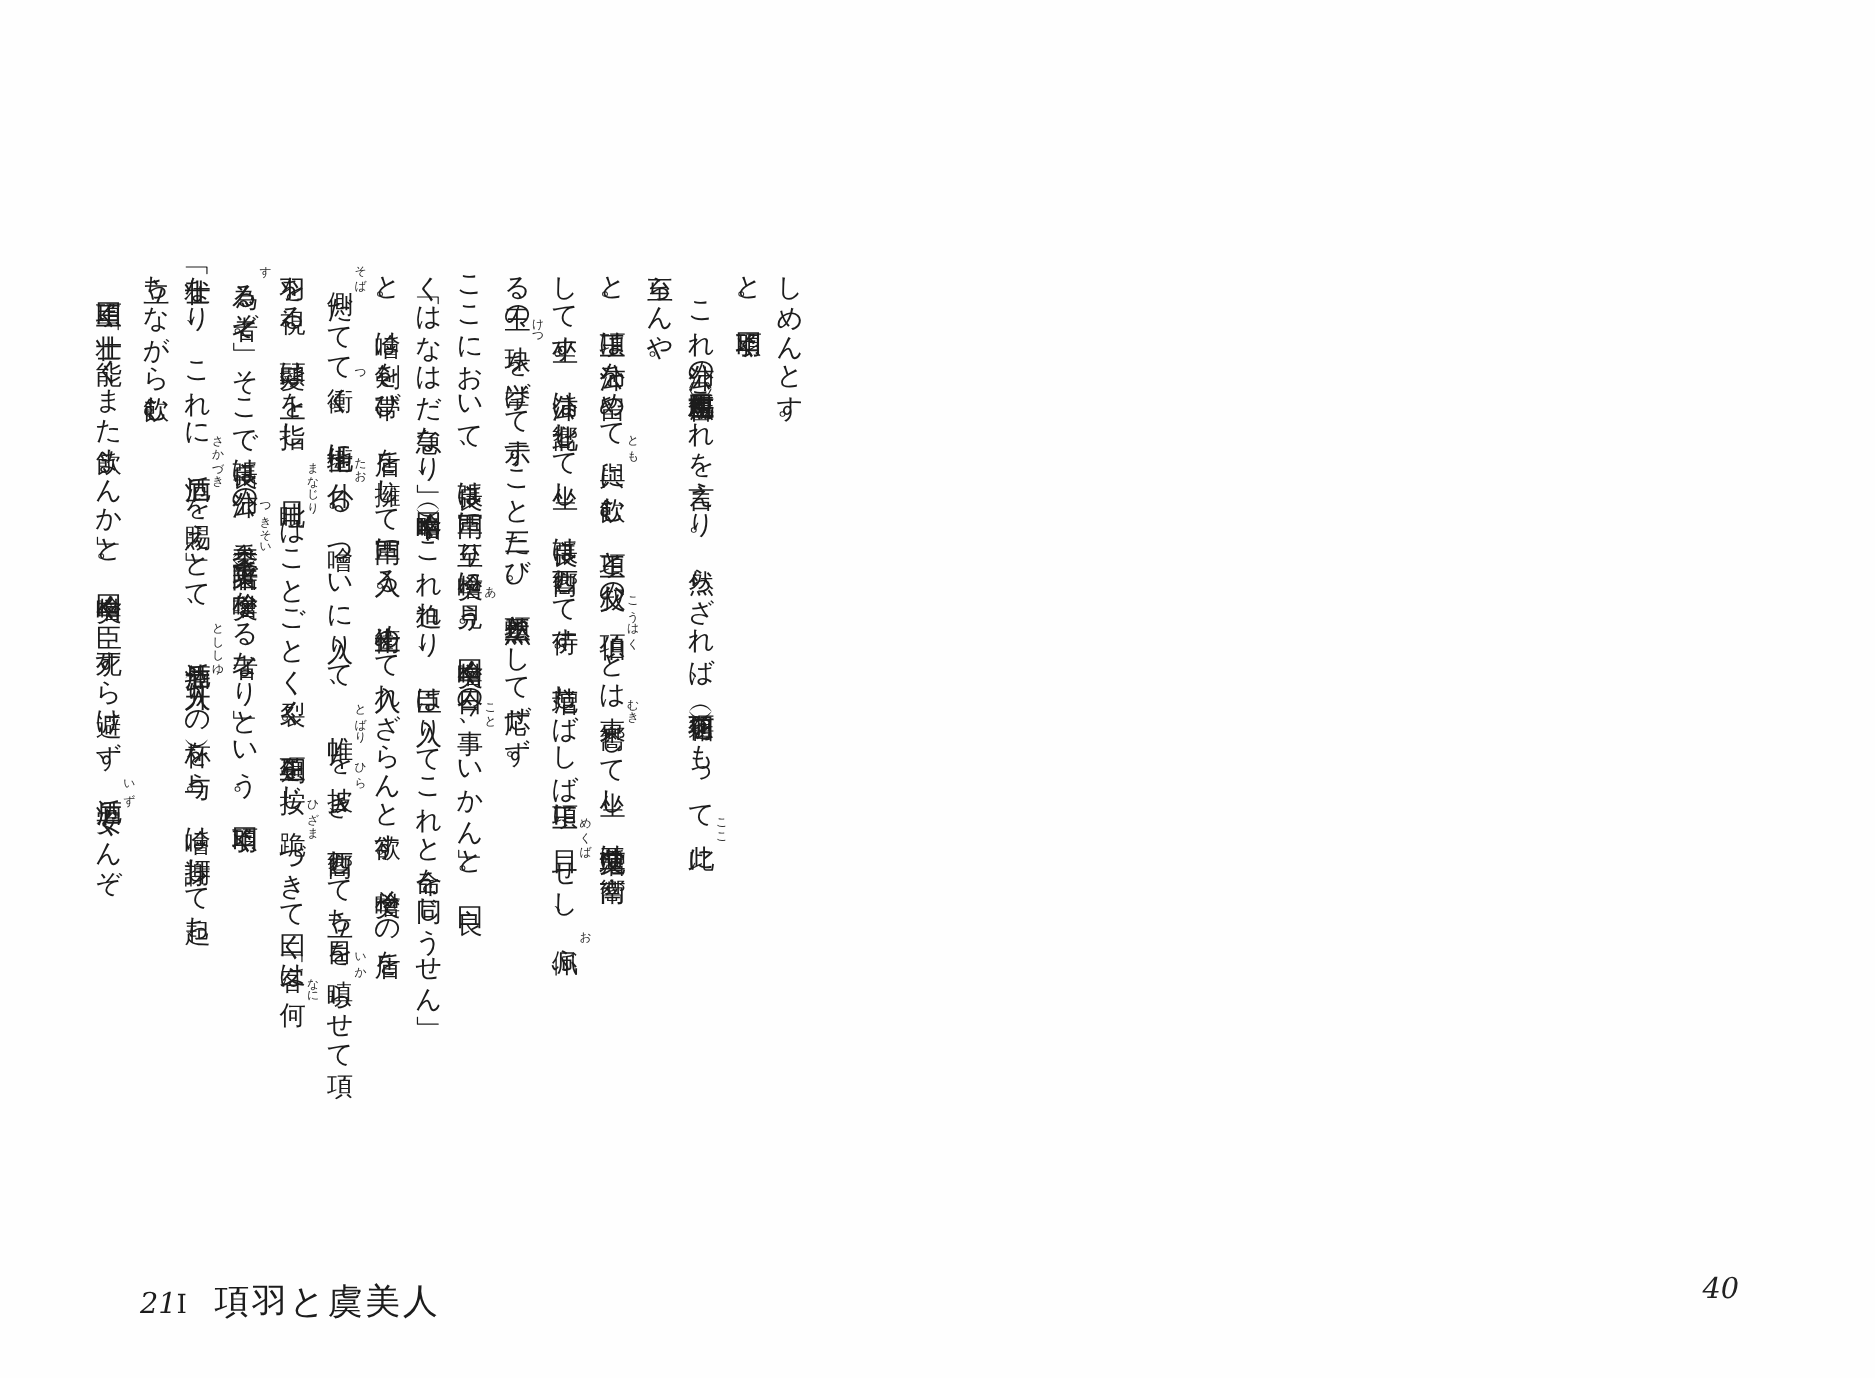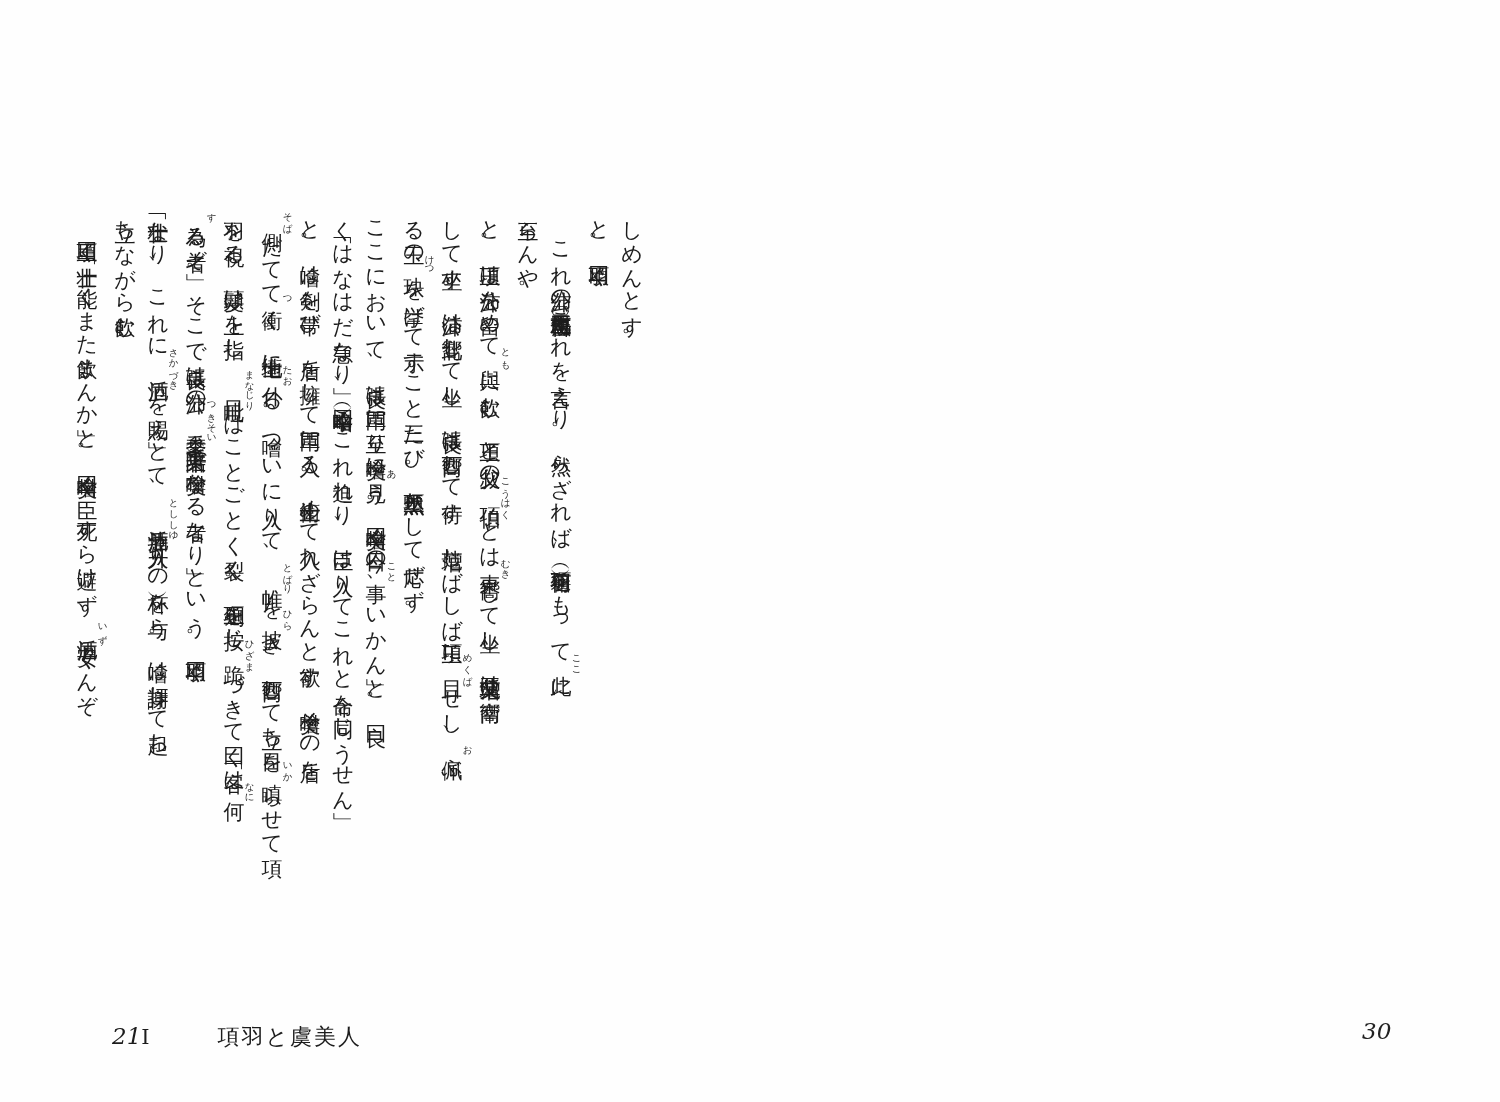--- a/index.html
+++ b/index.html
@@ -75,33 +75,32 @@
   }
   .footer-left .pn {
     font-style: italic;
     font-size: 23px;
   }
   .footer-left .chnum {
     font-size: 21px;
     margin-right: 22px;
   }
   .footer-left .chtitle {
-    font-size: 22px;
+    font-size: 28px;
     letter-spacing: 2px;
-    margin-left: 46px;
   }
 </style>
 </head>
 <body>
 
 <div id="spread">
 
   <div class="page" id="right-page">
 
-    <div class="pagenum" id="pagenum-right">30</div>
+    <div class="pagenum" id="pagenum-right">40</div>
   </div>
 
   <div class="page" id="left-page">
     <div class="page-text" id="left-text">
         <p class="col i2">しめんとす。</p>
         <p class="col i2">と。項羽曰く、</p>
         <p class="col i3">これ沛公の〔臣〕左司馬曹無傷これを言えり。然らざれば、籍（項羽）何をもって<ruby>此<rt>ここ</rt></ruby>に</p>
         <p class="col i2">至らんや。</p>
         <p class="col i2">と。項王は沛公を留めて<ruby>與<rt>とも</rt></ruby>に飲む。項王と叔父の<ruby>項伯<rt>こうはく</rt></ruby>とは東<ruby>嚮<rt>むき</rt></ruby>して坐し、亜父范増は南嚮</p>
         <p class="col i2">して坐す。沛公は北嚮して坐し、張良は西嚮して侍す。范増しばしば項王に<ruby>目<rt>めくば</rt></ruby>せし、<ruby>佩<rt>お</rt></ruby>ぶ</p>

